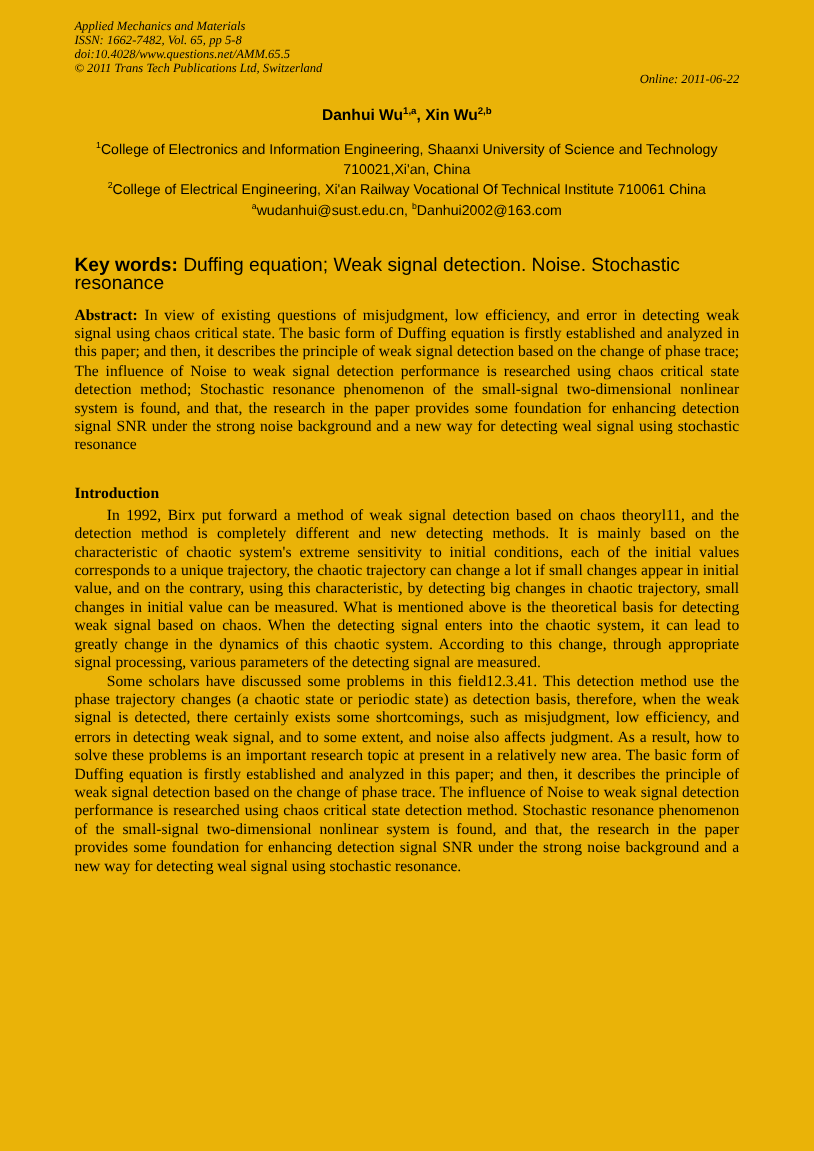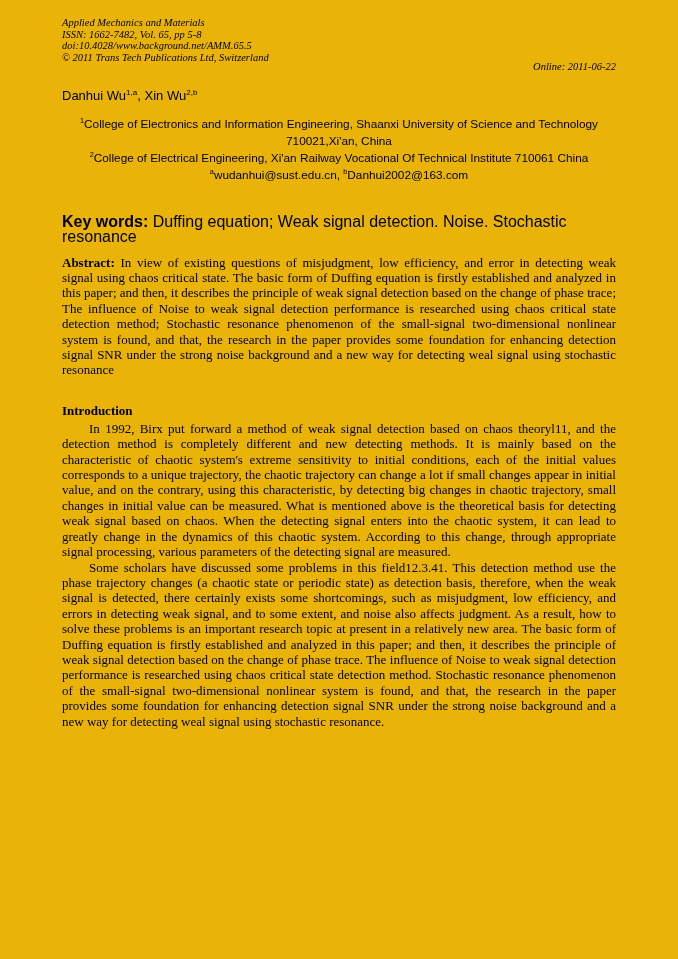--- a/index.html
+++ b/index.html
@@ -37,20 +37,22 @@
     text-align: center;
   }
   .title-line { display: block; }
   .title-line2 { margin-top: 20px; }
 
   
   .authors {
     margin-top: 15px;
     font-family: "Liberation Sans", sans-serif;
     font-size: 13px;
+    text-align: center;
+    font-weight: bold;
   }
   .authors sup, .affiliations sup {
     font-size: 0.62em;
     line-height: 0;
   }
 
   
   .affiliations {
     margin-top: 13px;
     font-family: Liberation Sans, sans-serif;
@@ -93,21 +95,21 @@
 </style>
 </head>
 <body>
 
 <div class="page">
 
   <div class="header-row">
     <div class="header-left">
       <div class="hline">Applied Mechanics and Materials</div>
       <div class="hline">ISSN: 1662-7482, Vol. 65, pp 5-8</div>
-      <div class="hline">doi:10.4028/www.background.net/AMM.65.5</div>
+      <div class="hline">doi:10.4028/www.questions.net/AMM.65.5</div>
       <div class="hline">© 2011 Trans Tech Publications Ltd, Switzerland</div>
     </div>
     <div class="header-right">Online: 2011-06-22</div>
   </div>
 
 
   <div class="authors"><span>Danhui Wu</span><sup>1,a</sup><span>, </span><span>Xin Wu</span><sup>2,b</sup></div>
 
   <div class="affiliations">
     <div class="aff-line"><sup>1</sup><span>College of Electronics and Information Engineering, Shaanxi University of Science and Technology 710021,Xi'an, China</span></div>

